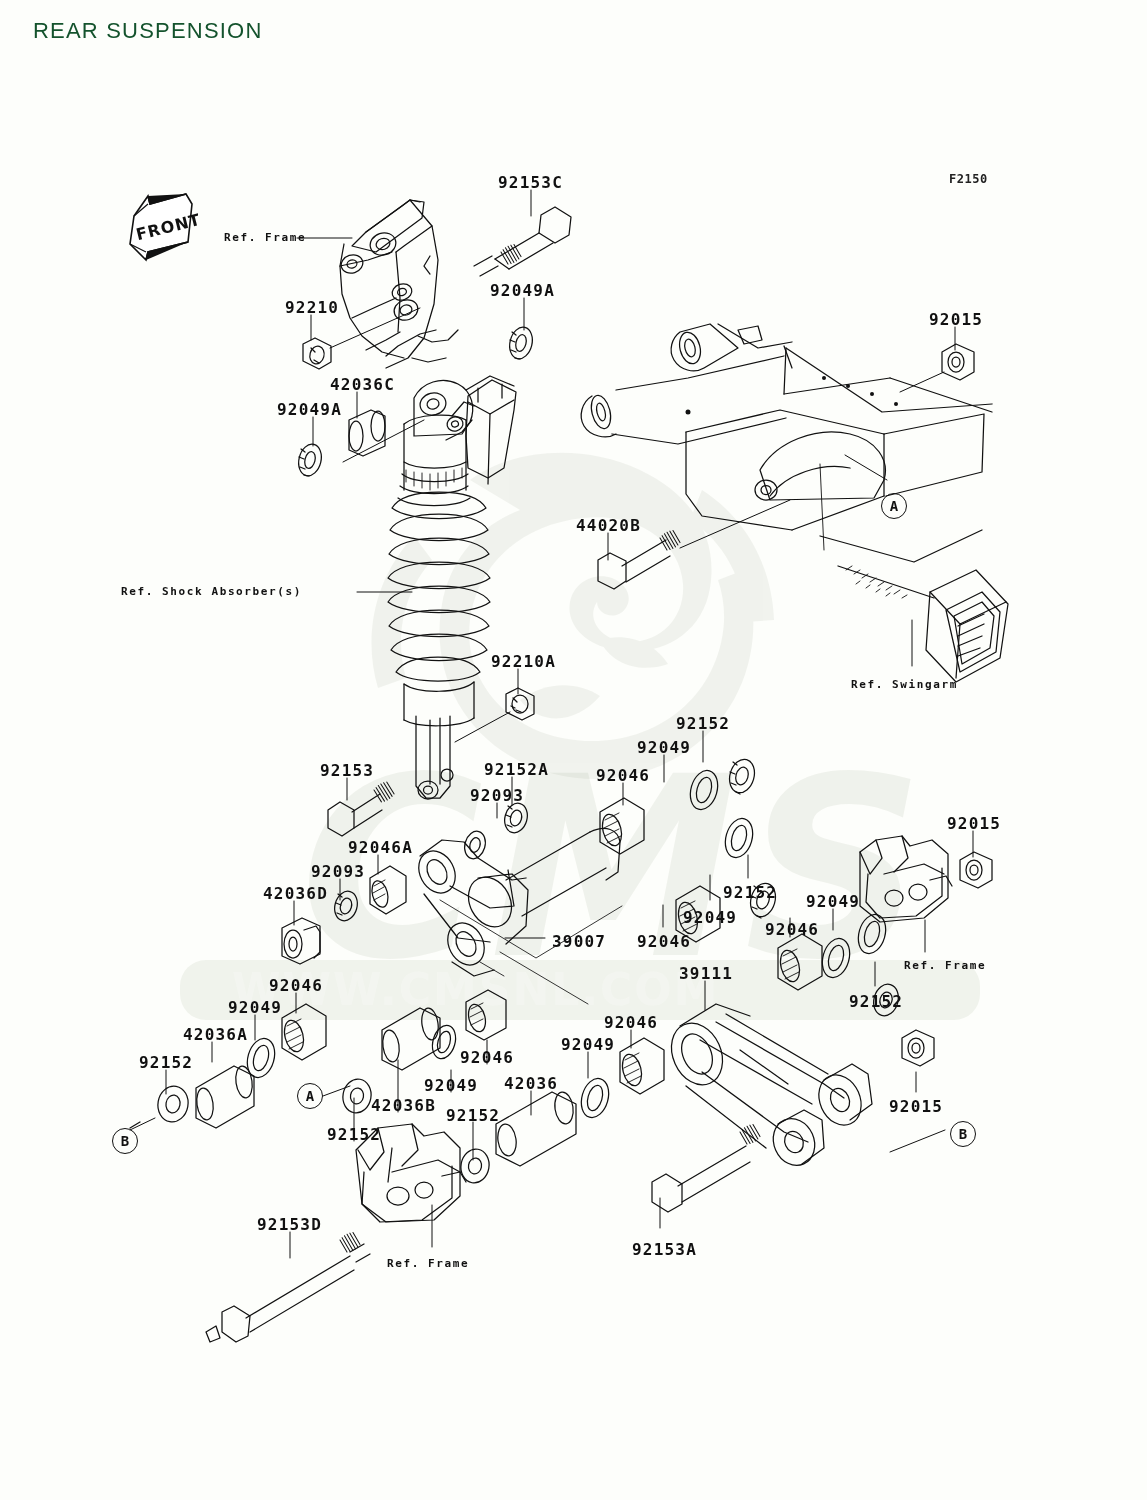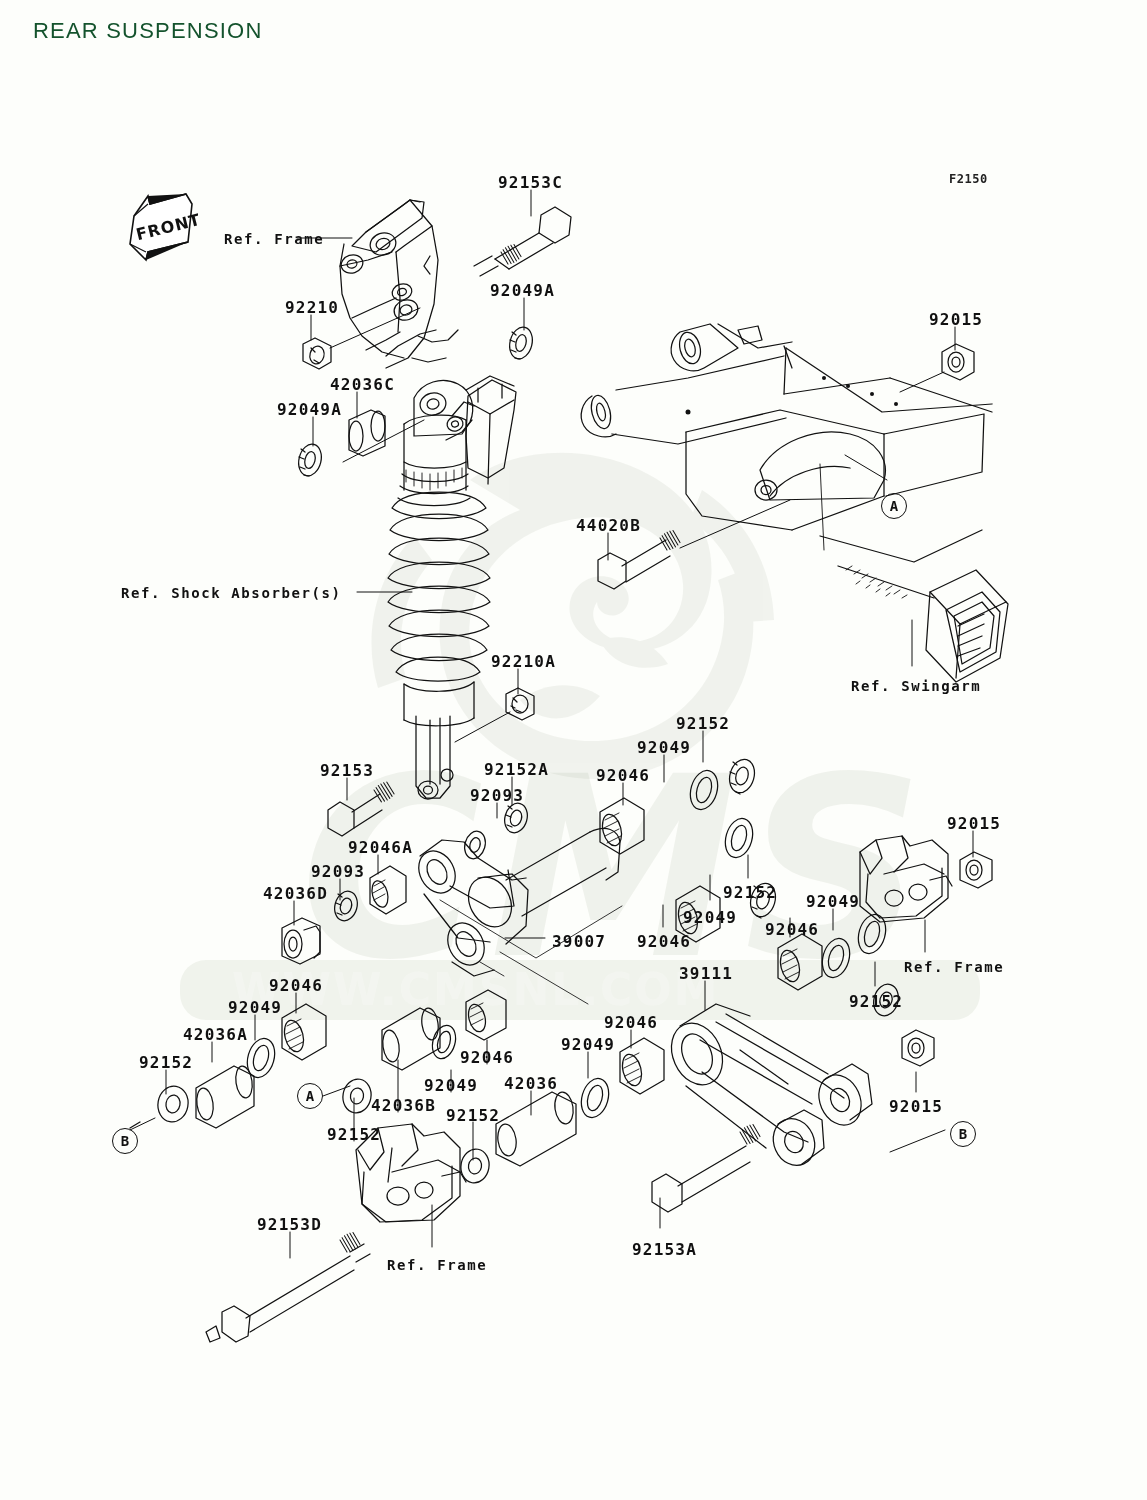--- a/index.html
+++ b/index.html
@@ -33,21 +33,21 @@
 
   
   .lbl{
     position:absolute;
     font-family:"DejaVu Sans Mono", monospace;
     font-size:16px;font-weight:bold;color:#111;
     letter-spacing:1.2px;white-space:nowrap;
     line-height:1;
   }
   .lbl.ref{
-    font-size:14px;letter-spacing:1.6px;padding-left:8px;
+    font-size:11px;letter-spacing:1.6px;padding-left:8px;
   }
 
   
   .circ{
     position:absolute;width:26px;height:26px;border:1.6px solid #111;
     border-radius:50%;box-sizing:border-box;
     font-family:"DejaVu Sans Mono", monospace;
     font-size:14px;font-weight:bold;color:#111;
     display:flex;align-items:center;justify-content:center;
     background:transparent;

